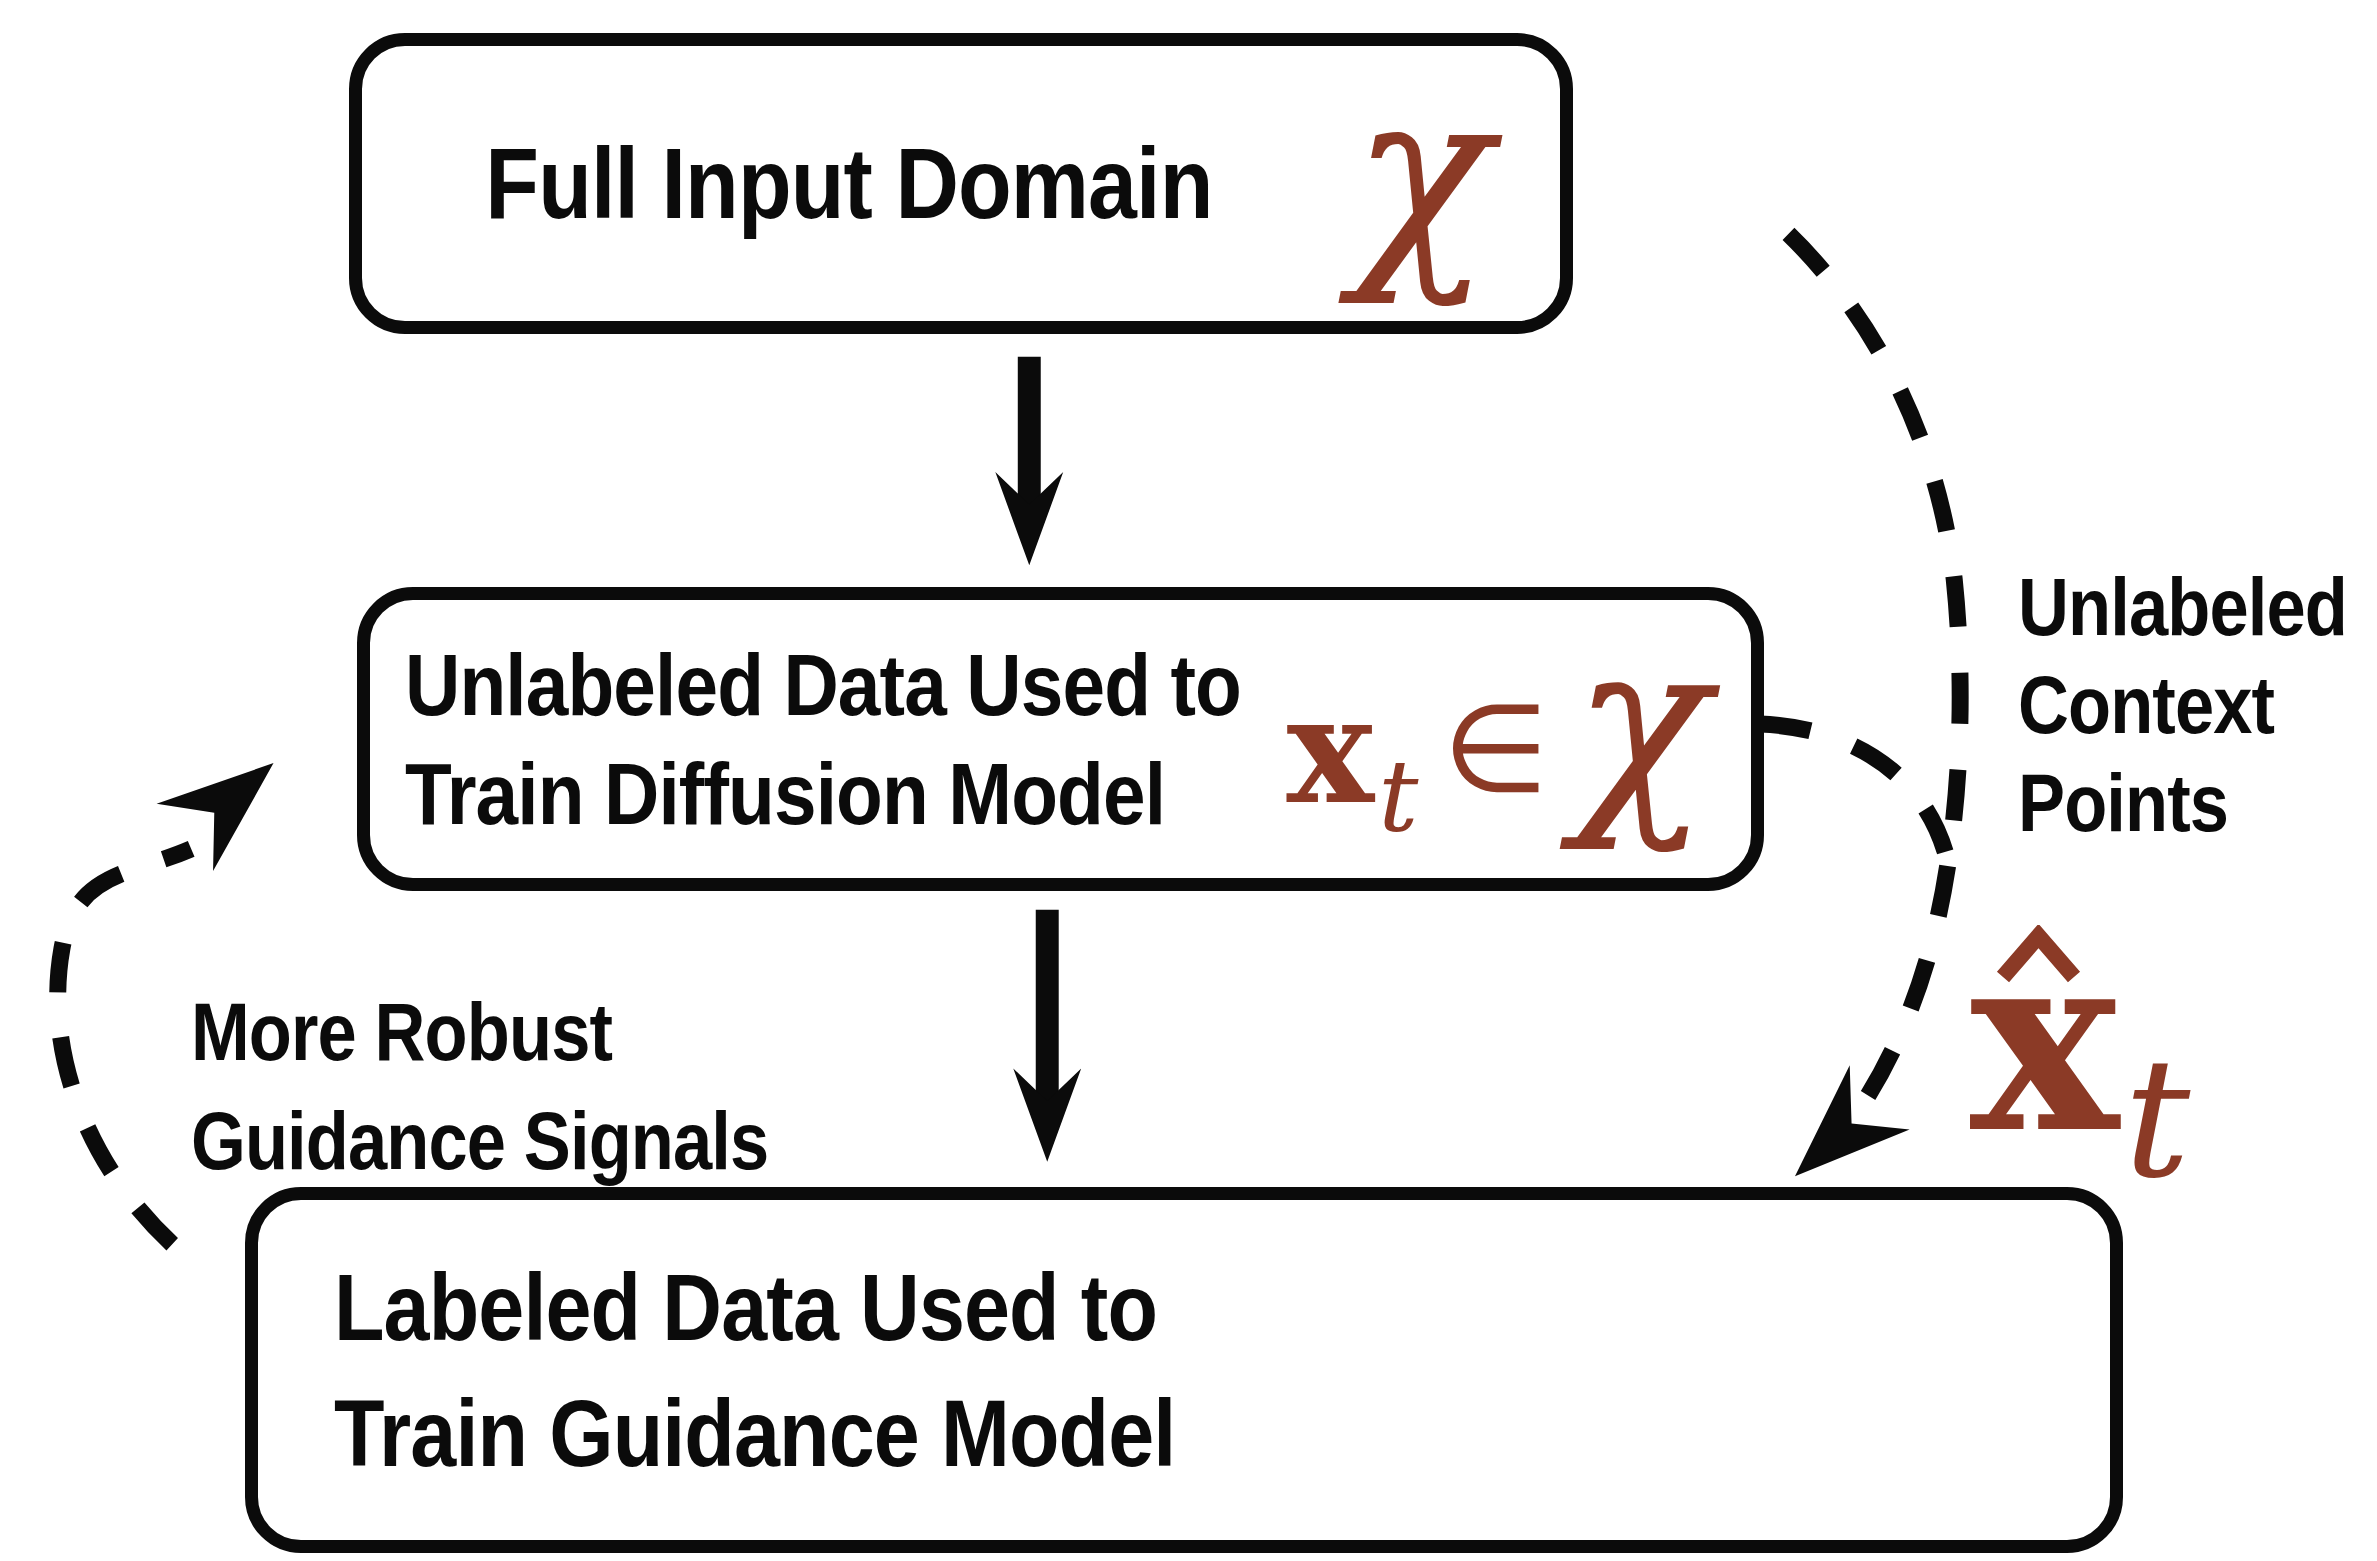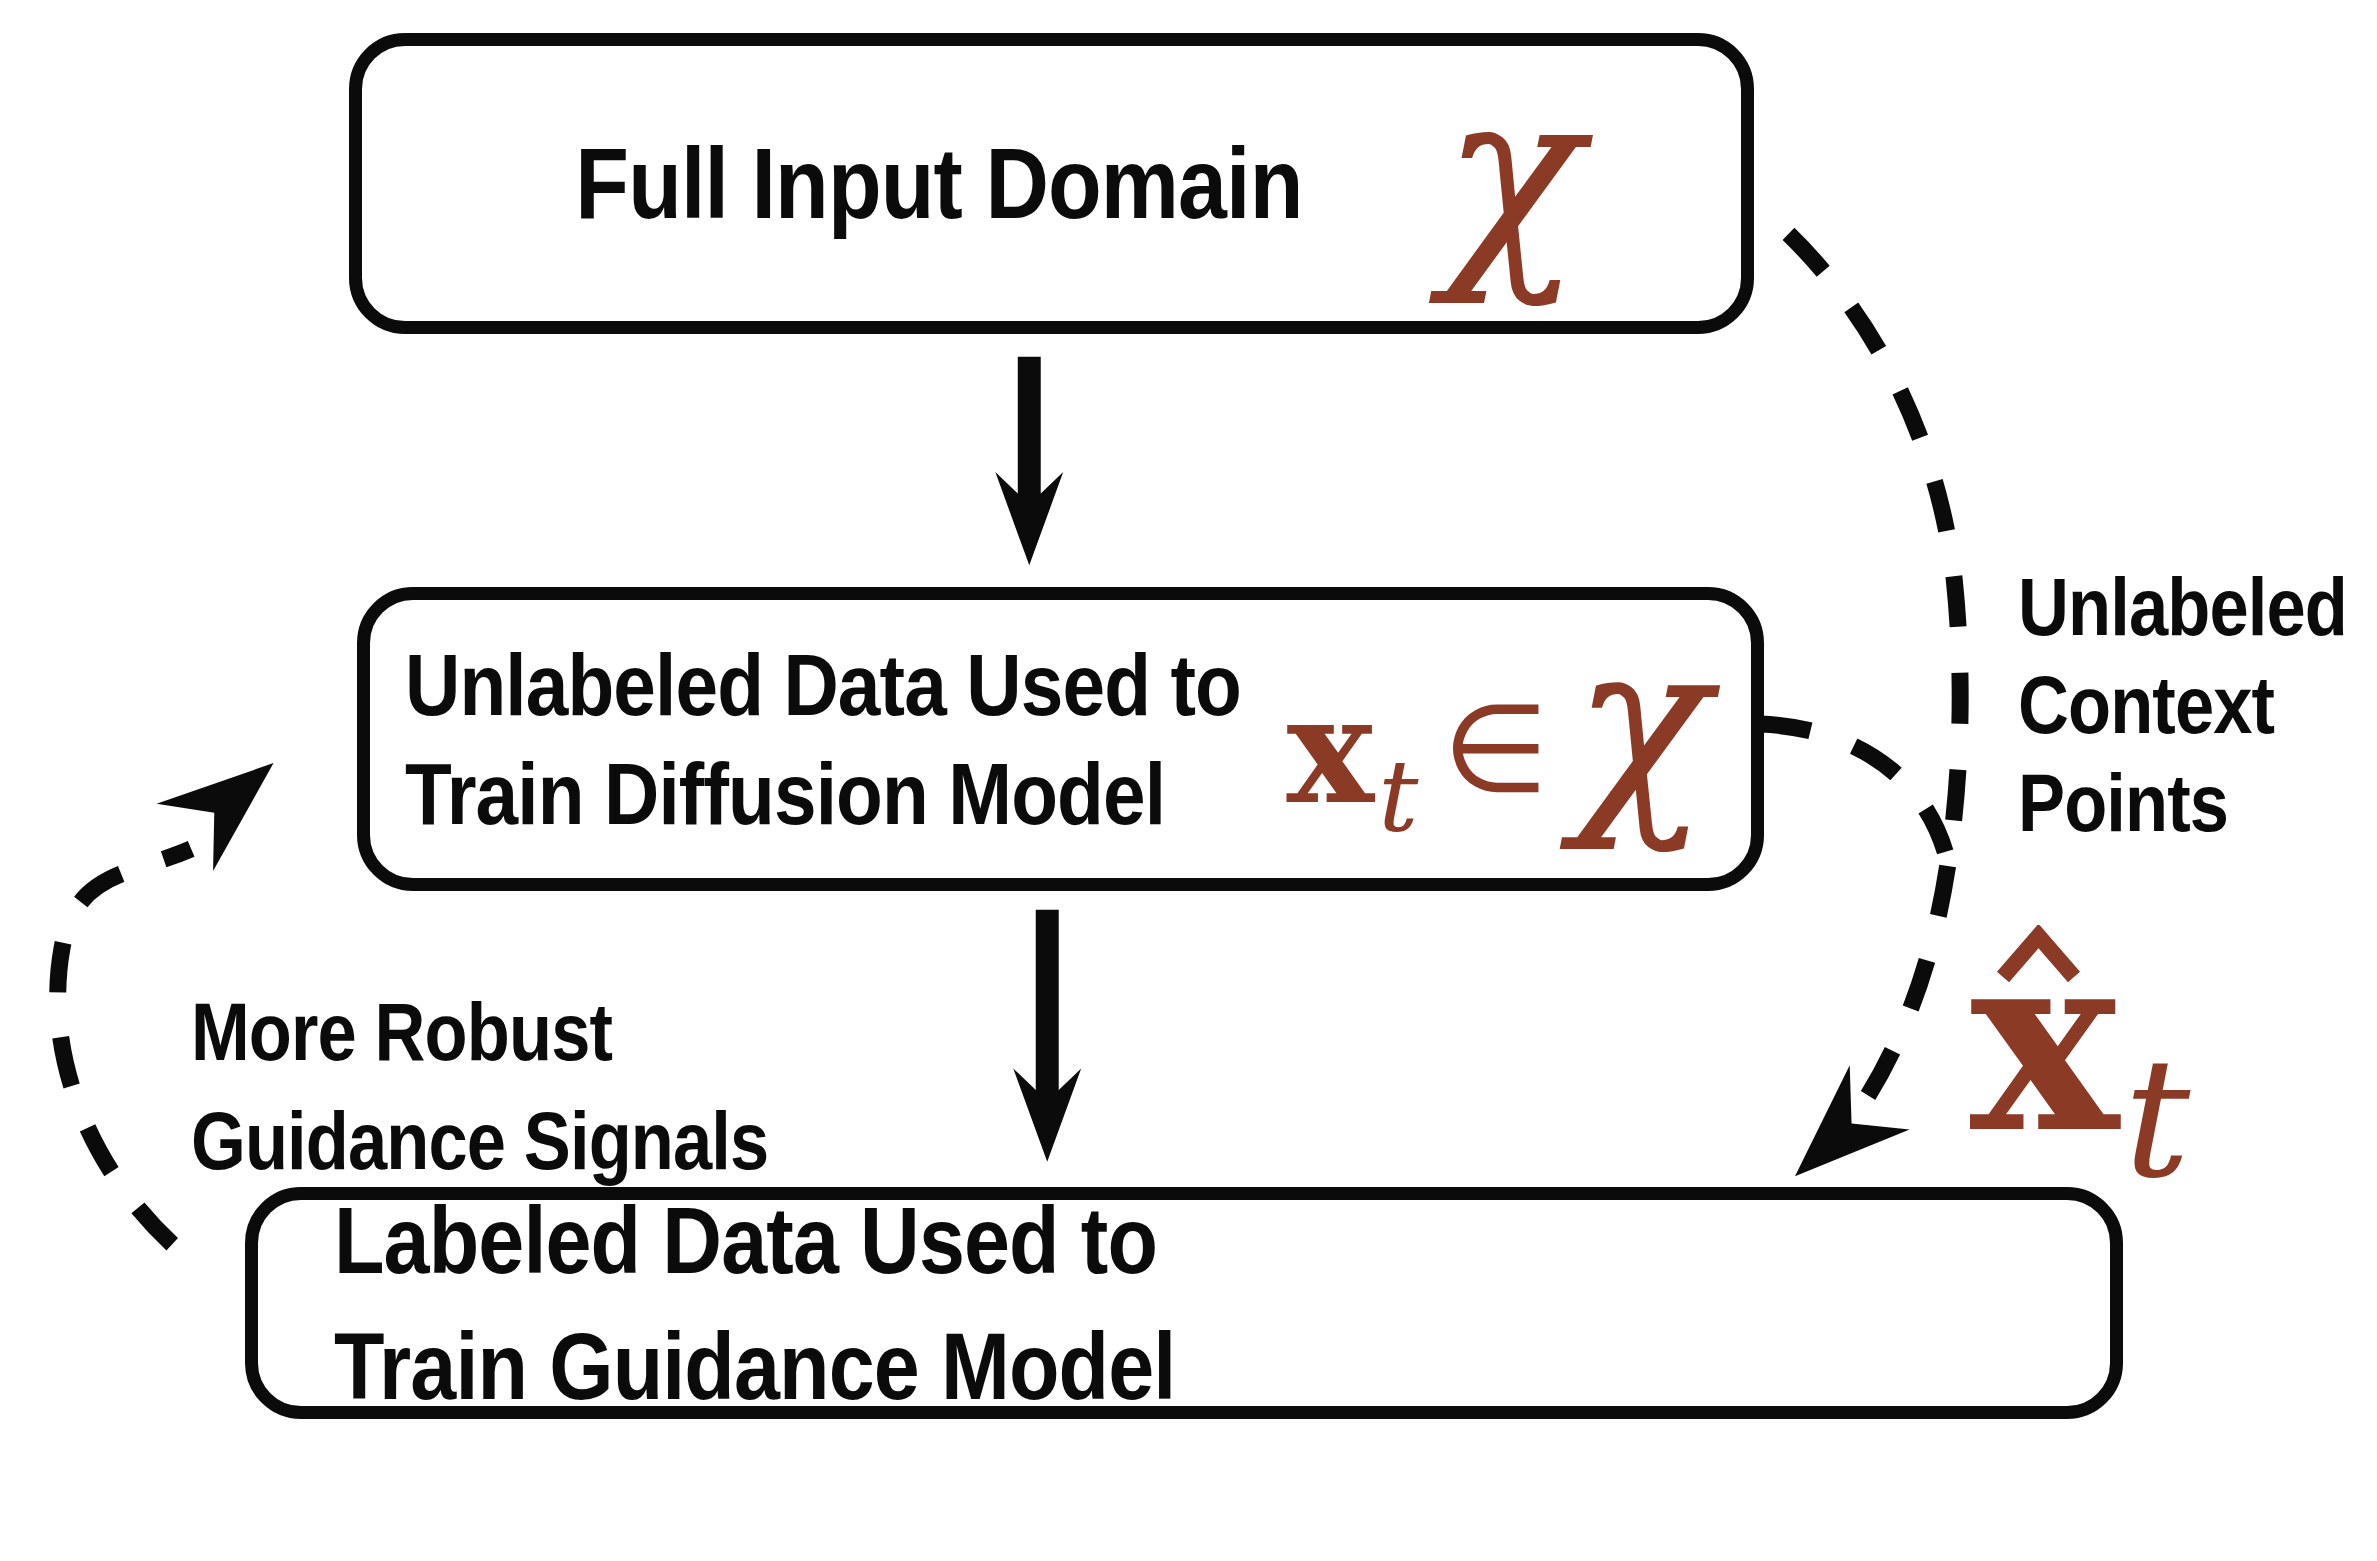--- a/index.html
+++ b/index.html
@@ -19,24 +19,24 @@
   }
   svg.layer{position:absolute;left:0;top:0;width:100%;height:100%;}
 
   
   .nodebox{
     position:absolute;
     border:13.5px solid var(--ink);
     border-radius:56px;
     background:var(--background);
   }
-  #box-top{left:349px;top:33px;width:1405px;height:301px;
+  #box-top{left:349px;top:33px;width:1224px;height:301px;
     display:flex;align-items:center;justify-content:center;gap:85px;}
   #box-middle{left:357px;top:587px;width:1407px;height:304px;}
-  #box-bottom{left:245px;top:1187px;width:1878px;height:232px;}
+  #box-bottom{left:245px;top:1187px;width:1878px;height:366px;}
   .cond-center{display:inline-block;transform:scaleX(0.87);transform-origin:center center;}
   .boxlabel{font-weight:700;letter-spacing:-1px;color:var(--ink);}
   #box-top .boxlabel{font-size:101px;white-space:nowrap;}
   .twoline{position:absolute;left:35px;top:50%;transform:translateY(-50%) scaleX(0.87);
     transform-origin:left center;font-weight:700;letter-spacing:-1px;white-space:nowrap;}
   #box-middle .twoline{font-size:88px;line-height:1.24;}
   #box-bottom .twoline{left:76px;font-size:95px;line-height:1.33;}
 
   
   .formula{position:absolute;white-space:nowrap;line-height:1;}

